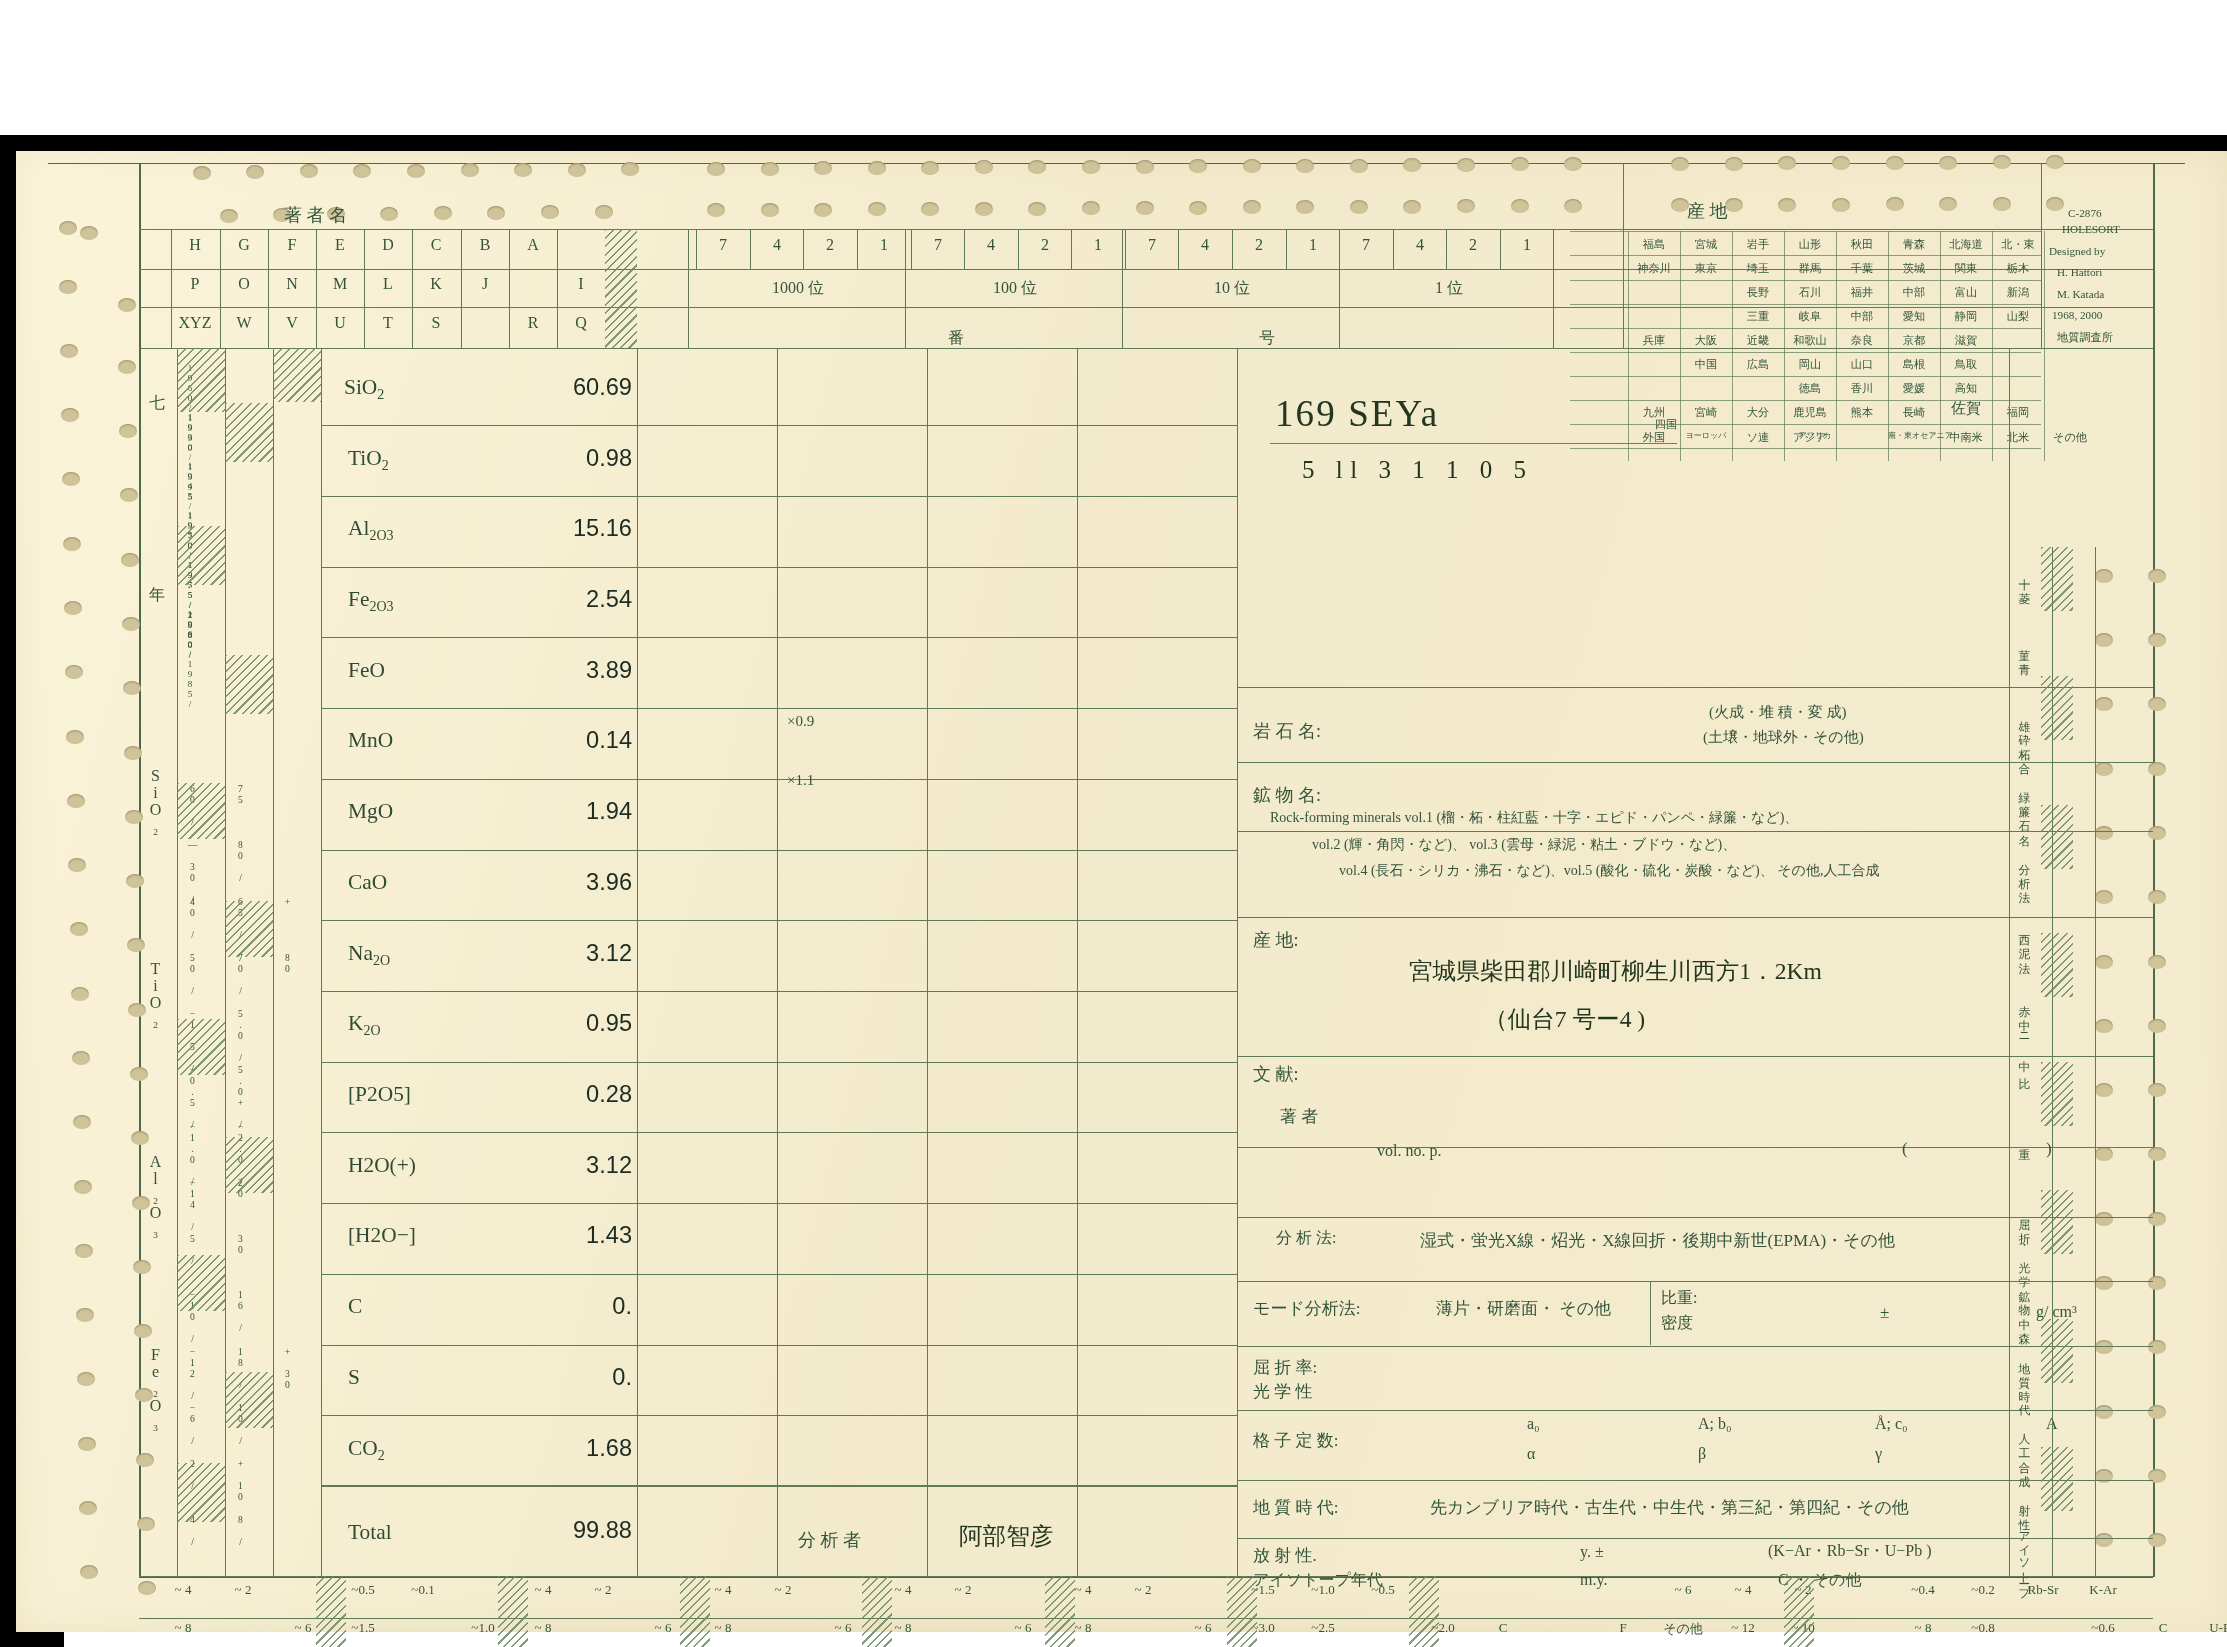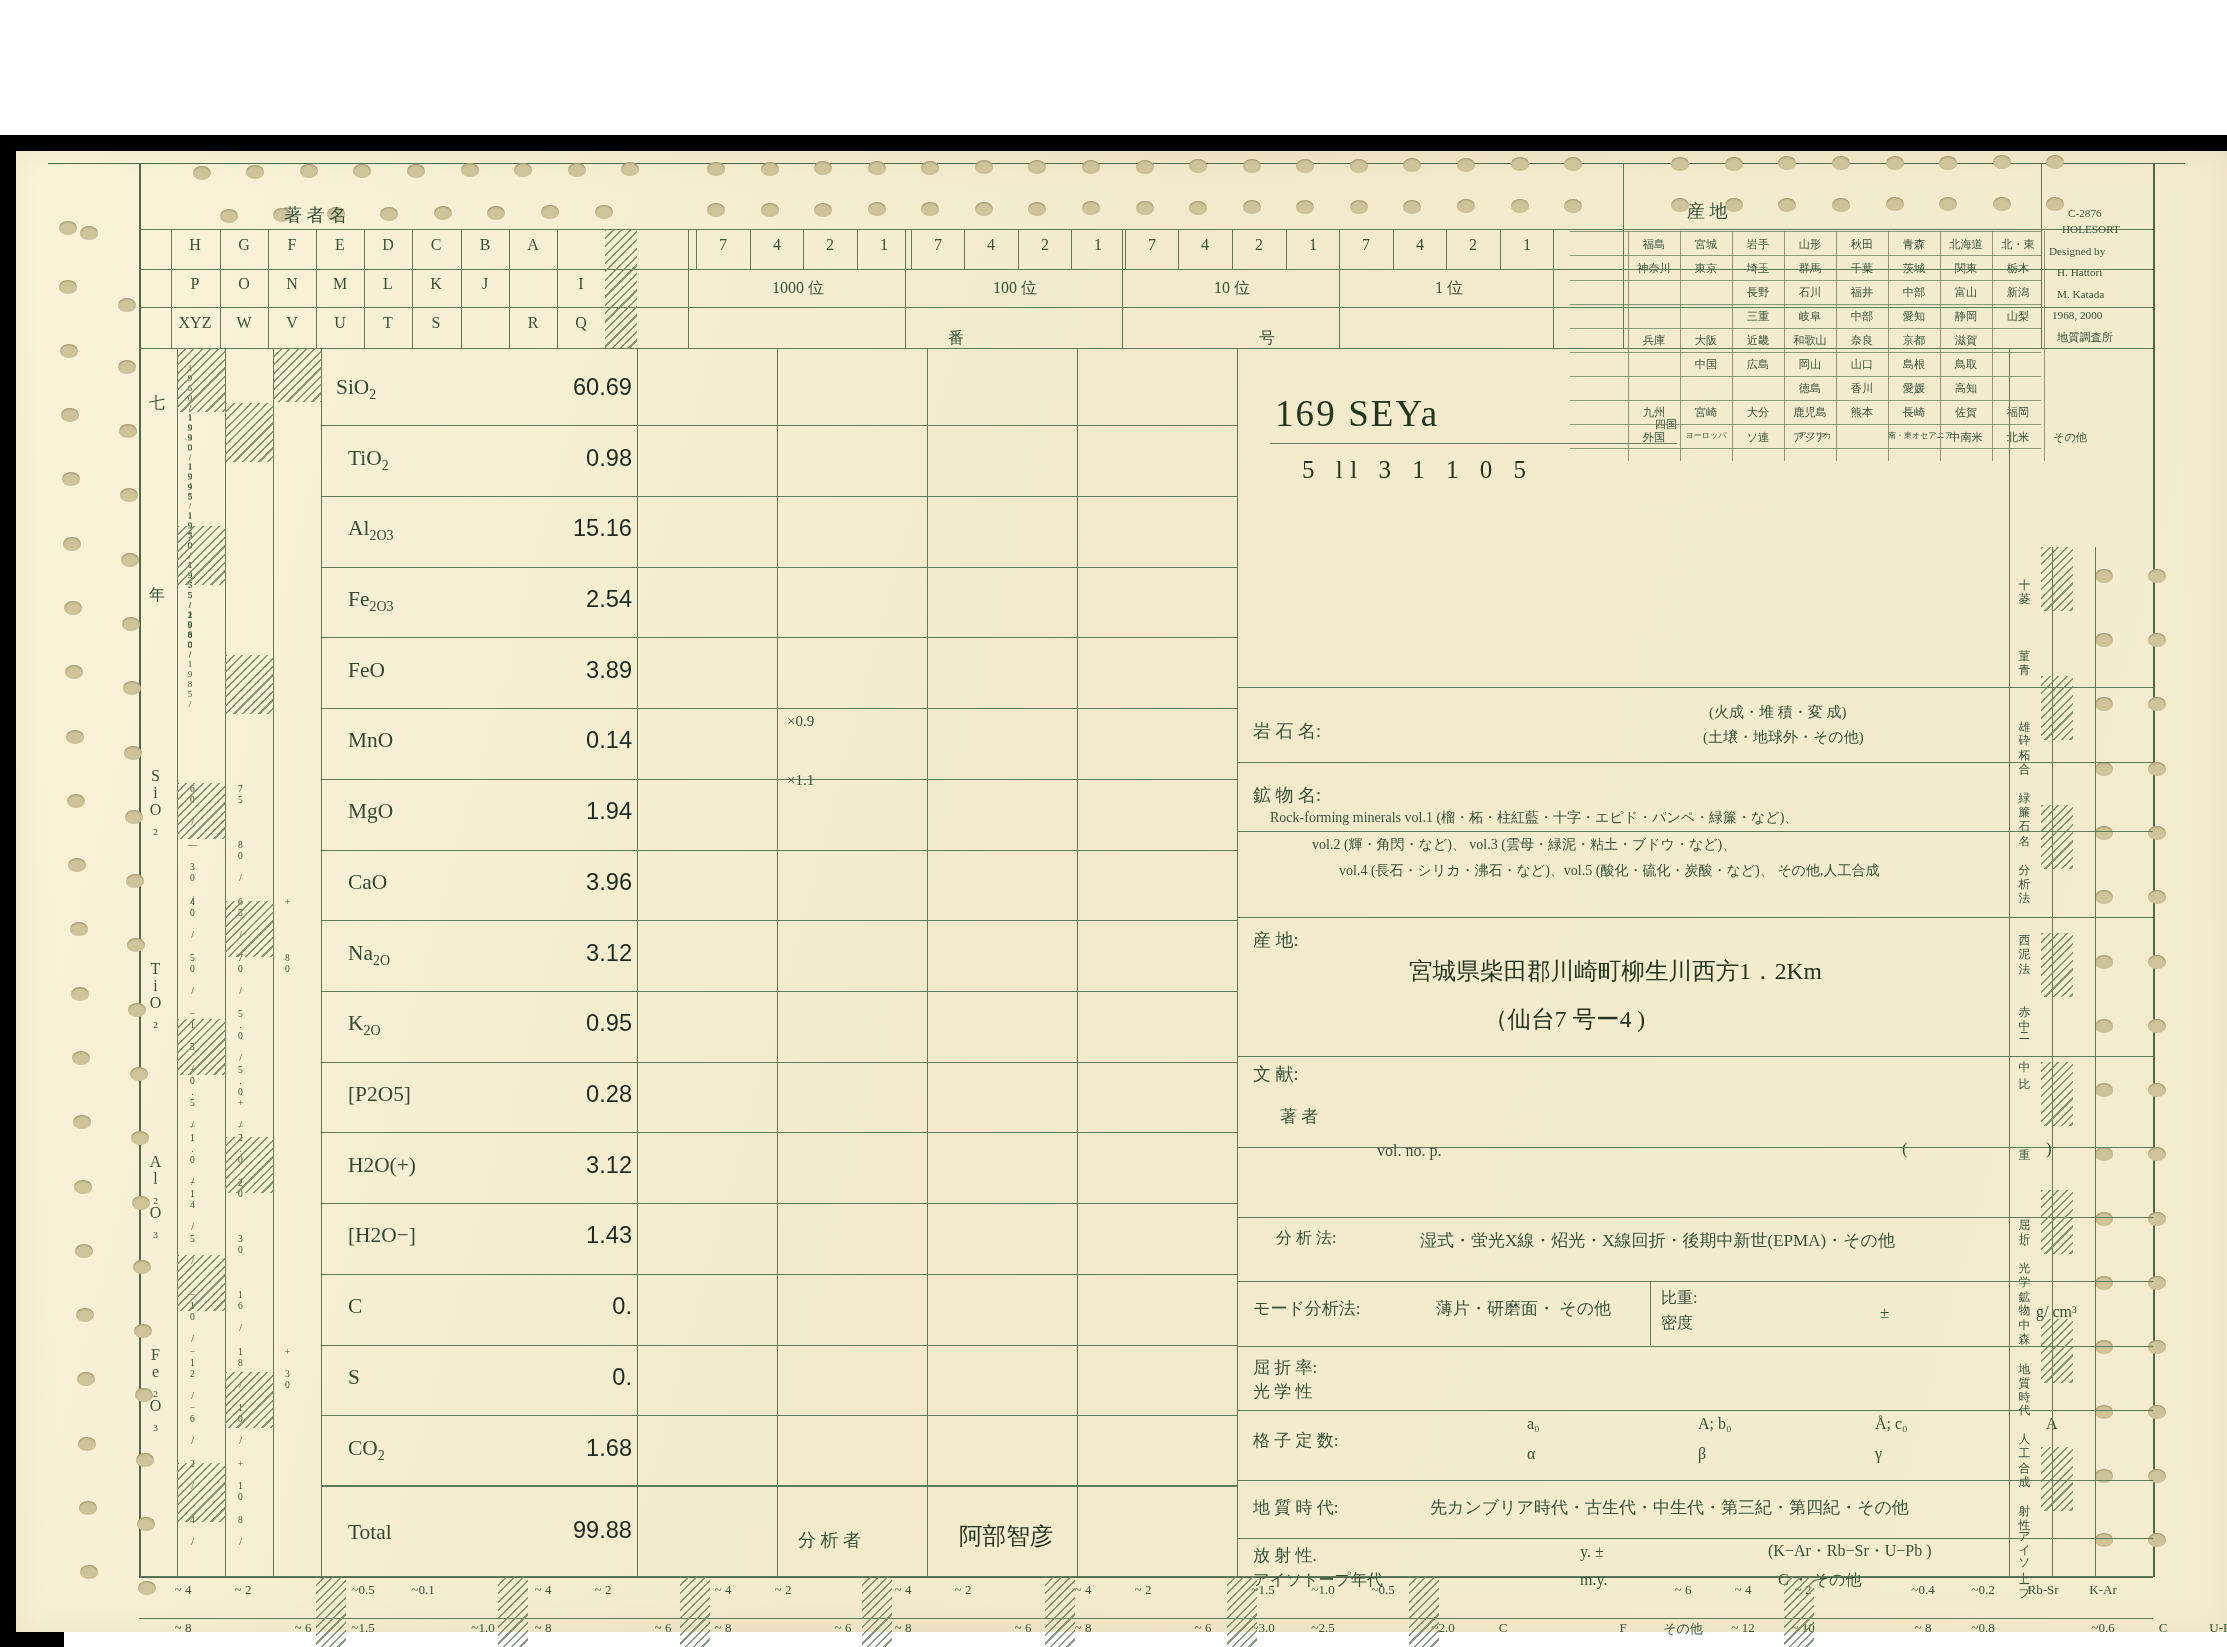--- a/index.html
+++ b/index.html
@@ -416,21 +416,21 @@
         <div class="smallgrid" style="left: 1768px; top: 230px; width: 52px; font-size: 11.2px;">徳島</div>
         <div class="smallgrid" style="left: 1820px; top: 230px; width: 52px; font-size: 11.2px;">香川</div>
         <div class="smallgrid" style="left: 1872px; top: 230px; width: 52px; font-size: 11.2px;">愛媛</div>
         <div class="smallgrid" style="left: 1924px; top: 230px; width: 52px; font-size: 11.2px;">高知</div>
         <div class="smallgrid" style="left: 1612px; top: 254px; width: 52px; font-size: 11.2px;">九州</div>
         <div class="smallgrid" style="left: 1664px; top: 254px; width: 52px; font-size: 11.2px;">宮崎</div>
         <div class="smallgrid" style="left: 1716px; top: 254px; width: 52px; font-size: 11.2px;">大分</div>
         <div class="smallgrid" style="left: 1768px; top: 254px; width: 52px; font-size: 11.2px;">鹿児島</div>
         <div class="smallgrid" style="left: 1820px; top: 254px; width: 52px; font-size: 11.2px;">熊本</div>
         <div class="smallgrid" style="left: 1872px; top: 254px; width: 52px; font-size: 11.2px;">長崎</div>
-        <div class="smallgrid" style="left: 1924px; top: 254px; width: 52px; font-size: 11px;">佐賀</div>
+        <div class="smallgrid" style="left: 1924px; top: 248px; width: 52px; font-size: 15px;">佐賀</div>
         <div class="smallgrid" style="left: 1976px; top: 254px; width: 52px; font-size: 11.2px;">福岡</div>
         <div class="smallgrid" style="left: 1612px; top: 279px; width: 52px; font-size: 11.2px;">外国</div>
         <div class="smallgrid" style="left: 1664px; top: 279px; width: 52px; font-size: 8px;">ヨーロッパ</div>
         <div class="smallgrid" style="left: 1716px; top: 279px; width: 52px; font-size: 11.2px;">ソ連</div>
         <div class="smallgrid" style="left: 1768px; top: 279px; width: 52px; font-size: 11.2px;">アジア</div>
         <div class="smallgrid" style="left: 1773px; top: 279px; width: 52px; font-size: 8px;">アフリカ</div>
         <div class="smallgrid" style="left: 1872px; top: 279px; width: 52px; font-size: 8px;">南・東オセアニア</div>
         <div class="smallgrid" style="left: 1924px; top: 279px; width: 52px; font-size: 11.2px;">中南米</div>
         <div class="smallgrid" style="left: 1976px; top: 279px; width: 52px; font-size: 11.2px;">北米</div>
         <div class="smallgrid" style="left: 2028px; top: 279px; width: 52px; font-size: 11.2px;">その他</div>
@@ -526,21 +526,21 @@
     <div class="lbl" style="left:1762px;top:1419px;font-size:16px;">C  ・          その他</div>
 
     <div class="vline" style="left:305px;top:197px;height:1228px;"></div>
     <div class="vline" style="left:621px;top:197px;height:1228px;"></div>
     <div class="vline" style="left:761px;top:197px;height:1228px;"></div>
     <div class="vline" style="left:911px;top:197px;height:1228px;"></div>
     <div class="vline" style="left:1061px;top:197px;height:1228px;"></div>
 
     <div id="oxideRows">
         <div class="hline" style="left: 305px; top: 274px; width: 916px;"></div>
-        <div class="ox-name" style="left: 320px; top: 224px;">SiO<sub>2</sub></div>
+        <div class="ox-name" style="left: 328px; top: 224px;">SiO<sub>2</sub></div>
         <div class="ox-val" style="left: 477px; top: 223px;">60.69</div>
         <div class="hline" style="left: 305px; top: 345px; width: 916px;"></div>
         <div class="ox-name" style="left: 332px; top: 295px;">TiO<sub>2</sub></div>
         <div class="ox-val" style="left: 477px; top: 294px;">0.98</div>
         <div class="hline" style="left: 305px; top: 416px; width: 916px;"></div>
         <div class="ox-name" style="left: 332px; top: 365px;">Al<sub>2O3</sub></div>
         <div class="ox-val" style="left: 477px; top: 364px;">15.16</div>
         <div class="hline" style="left: 305px; top: 486px; width: 916px;"></div>
         <div class="ox-name" style="left: 332px; top: 436px;">Fe<sub>2O3</sub></div>
         <div class="ox-val" style="left: 477px; top: 435px;">2.54</div>

